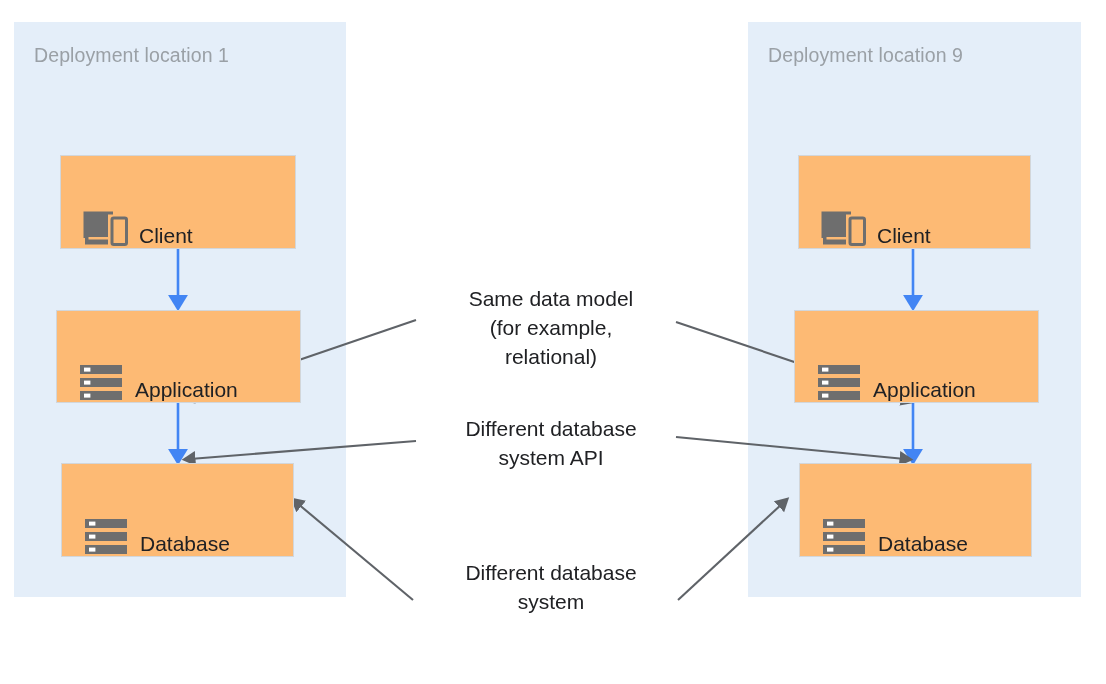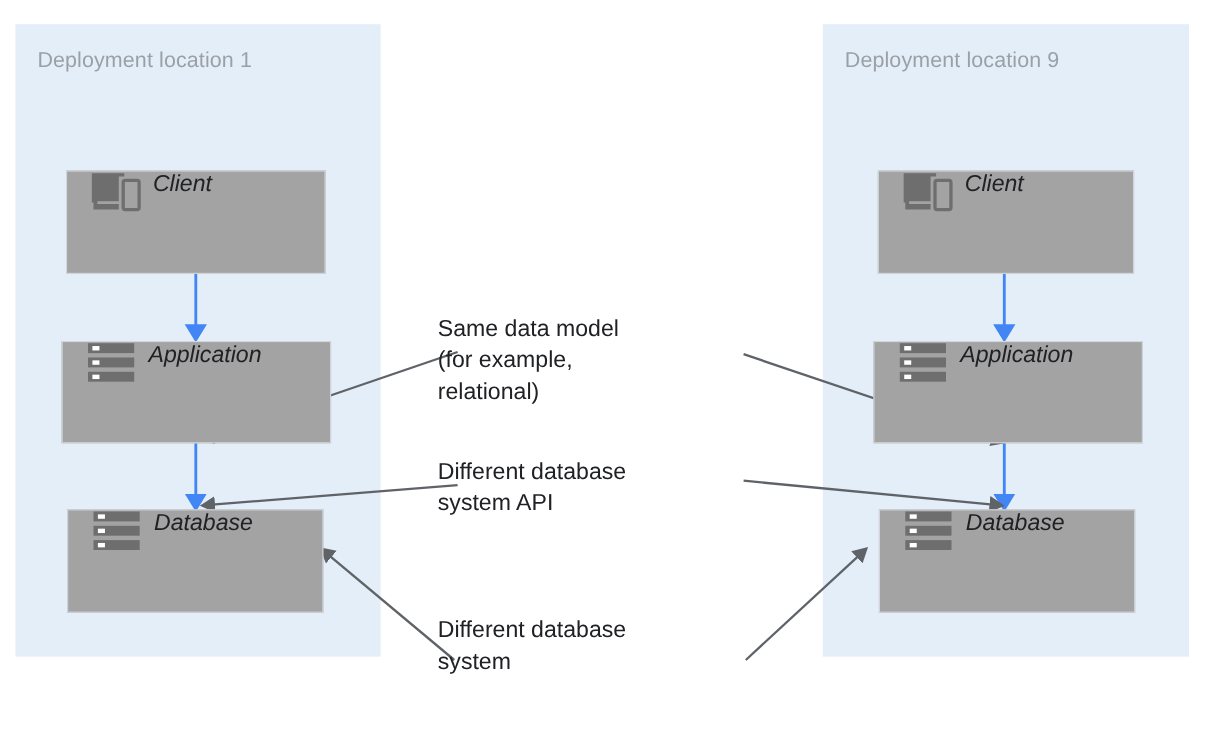--- a/index.html
+++ b/index.html
@@ -35,26 +35,25 @@
     top: 22px;
     font-size: 19.5px;
     color: #9aa0a6;
     letter-spacing: .1px;
     white-space: nowrap;
   }
 
   
   .node {
     position: absolute;
-    background: #a3a3a3;
+    background: #fdba74;
     border: 1px solid #d2d6da;
     box-sizing: border-box;
     display: flex;
-    align-items: flex-start;
-    font-style: italic;
+    align-items: flex-end;
   }
   .node .glyph {
     width: 56px;
     margin-left: 16px;
     flex: 0 0 auto;
     display: flex;
     align-items: center;
     justify-content: center;
   }
   .node .node-label {
@@ -70,21 +69,21 @@
   #node-db-1     { left: 61px; top: 463px; width: 233px; height: 94px; }
 
   
   #node-client-2 { left: 798px; top: 155px; width: 233px; height: 94px; }
   #node-app-2    { left: 794px; top: 310px; width: 245px; height: 93px; }
   #node-db-2     { left: 799px; top: 463px; width: 233px; height: 94px; }
 
   
   .callout {
     position: absolute;
-    text-align: left;
+    text-align: center;
     font-size: 21px;
     line-height: 29px;
     color: #202124;
     white-space: pre-line;
   }
   #callout-data-model { left: 398px; top: 284px; width: 306px; }
   #callout-db-api     { left: 398px; top: 414px; width: 306px; }
   #callout-db-system  { left: 398px; top: 558px; width: 306px; }
 
   svg { overflow: visible; }

